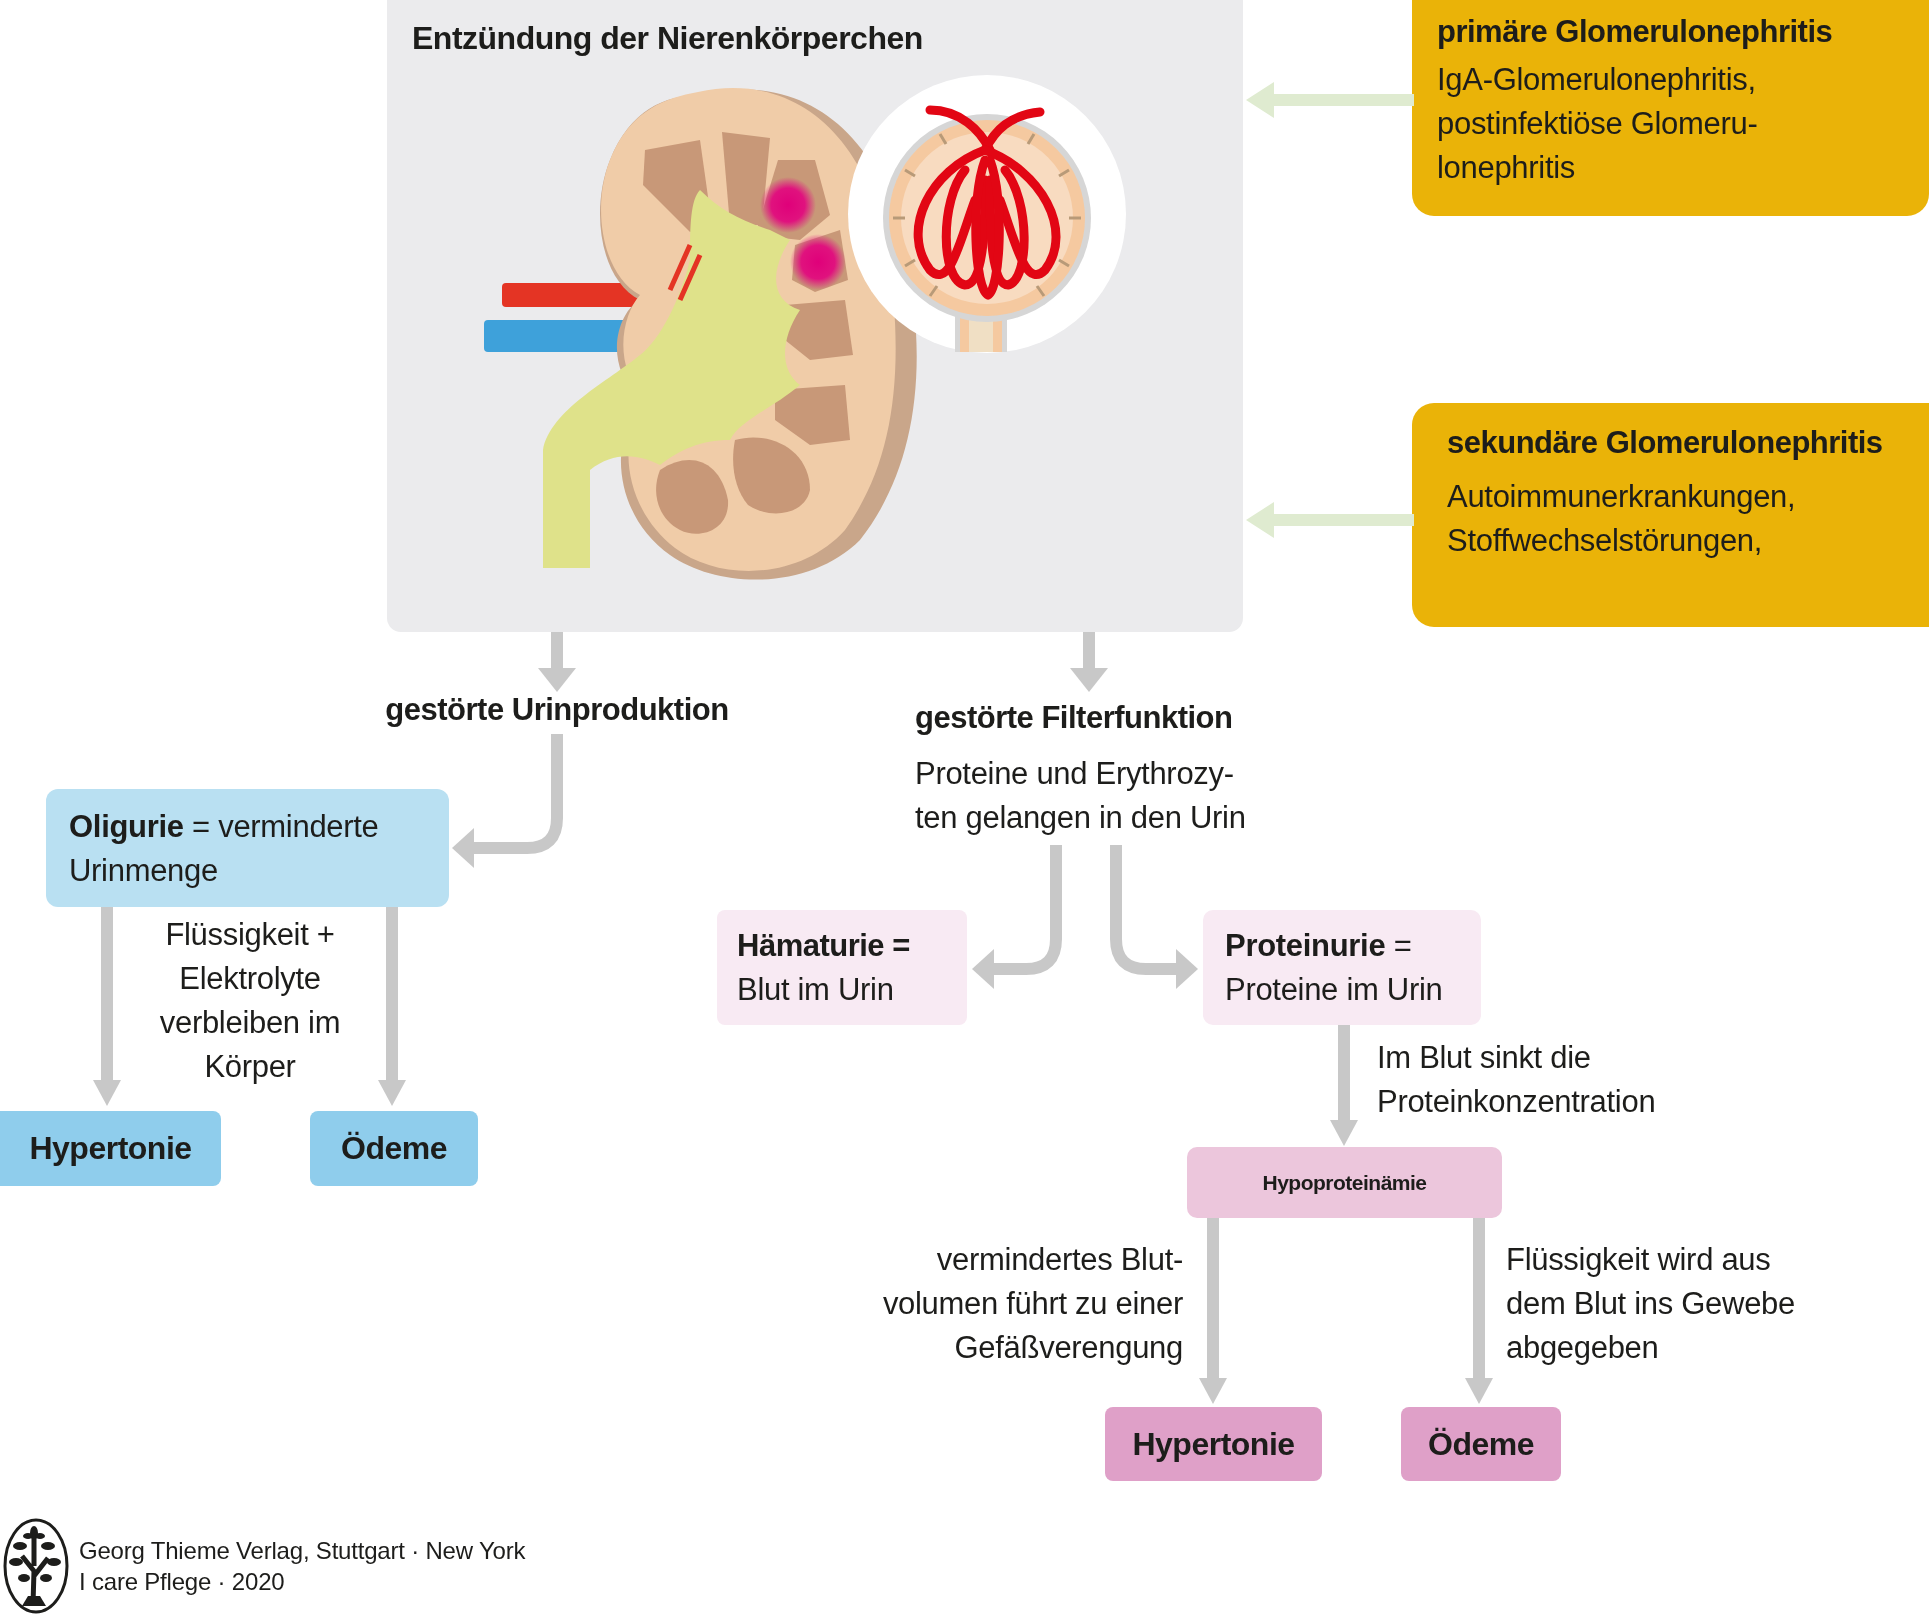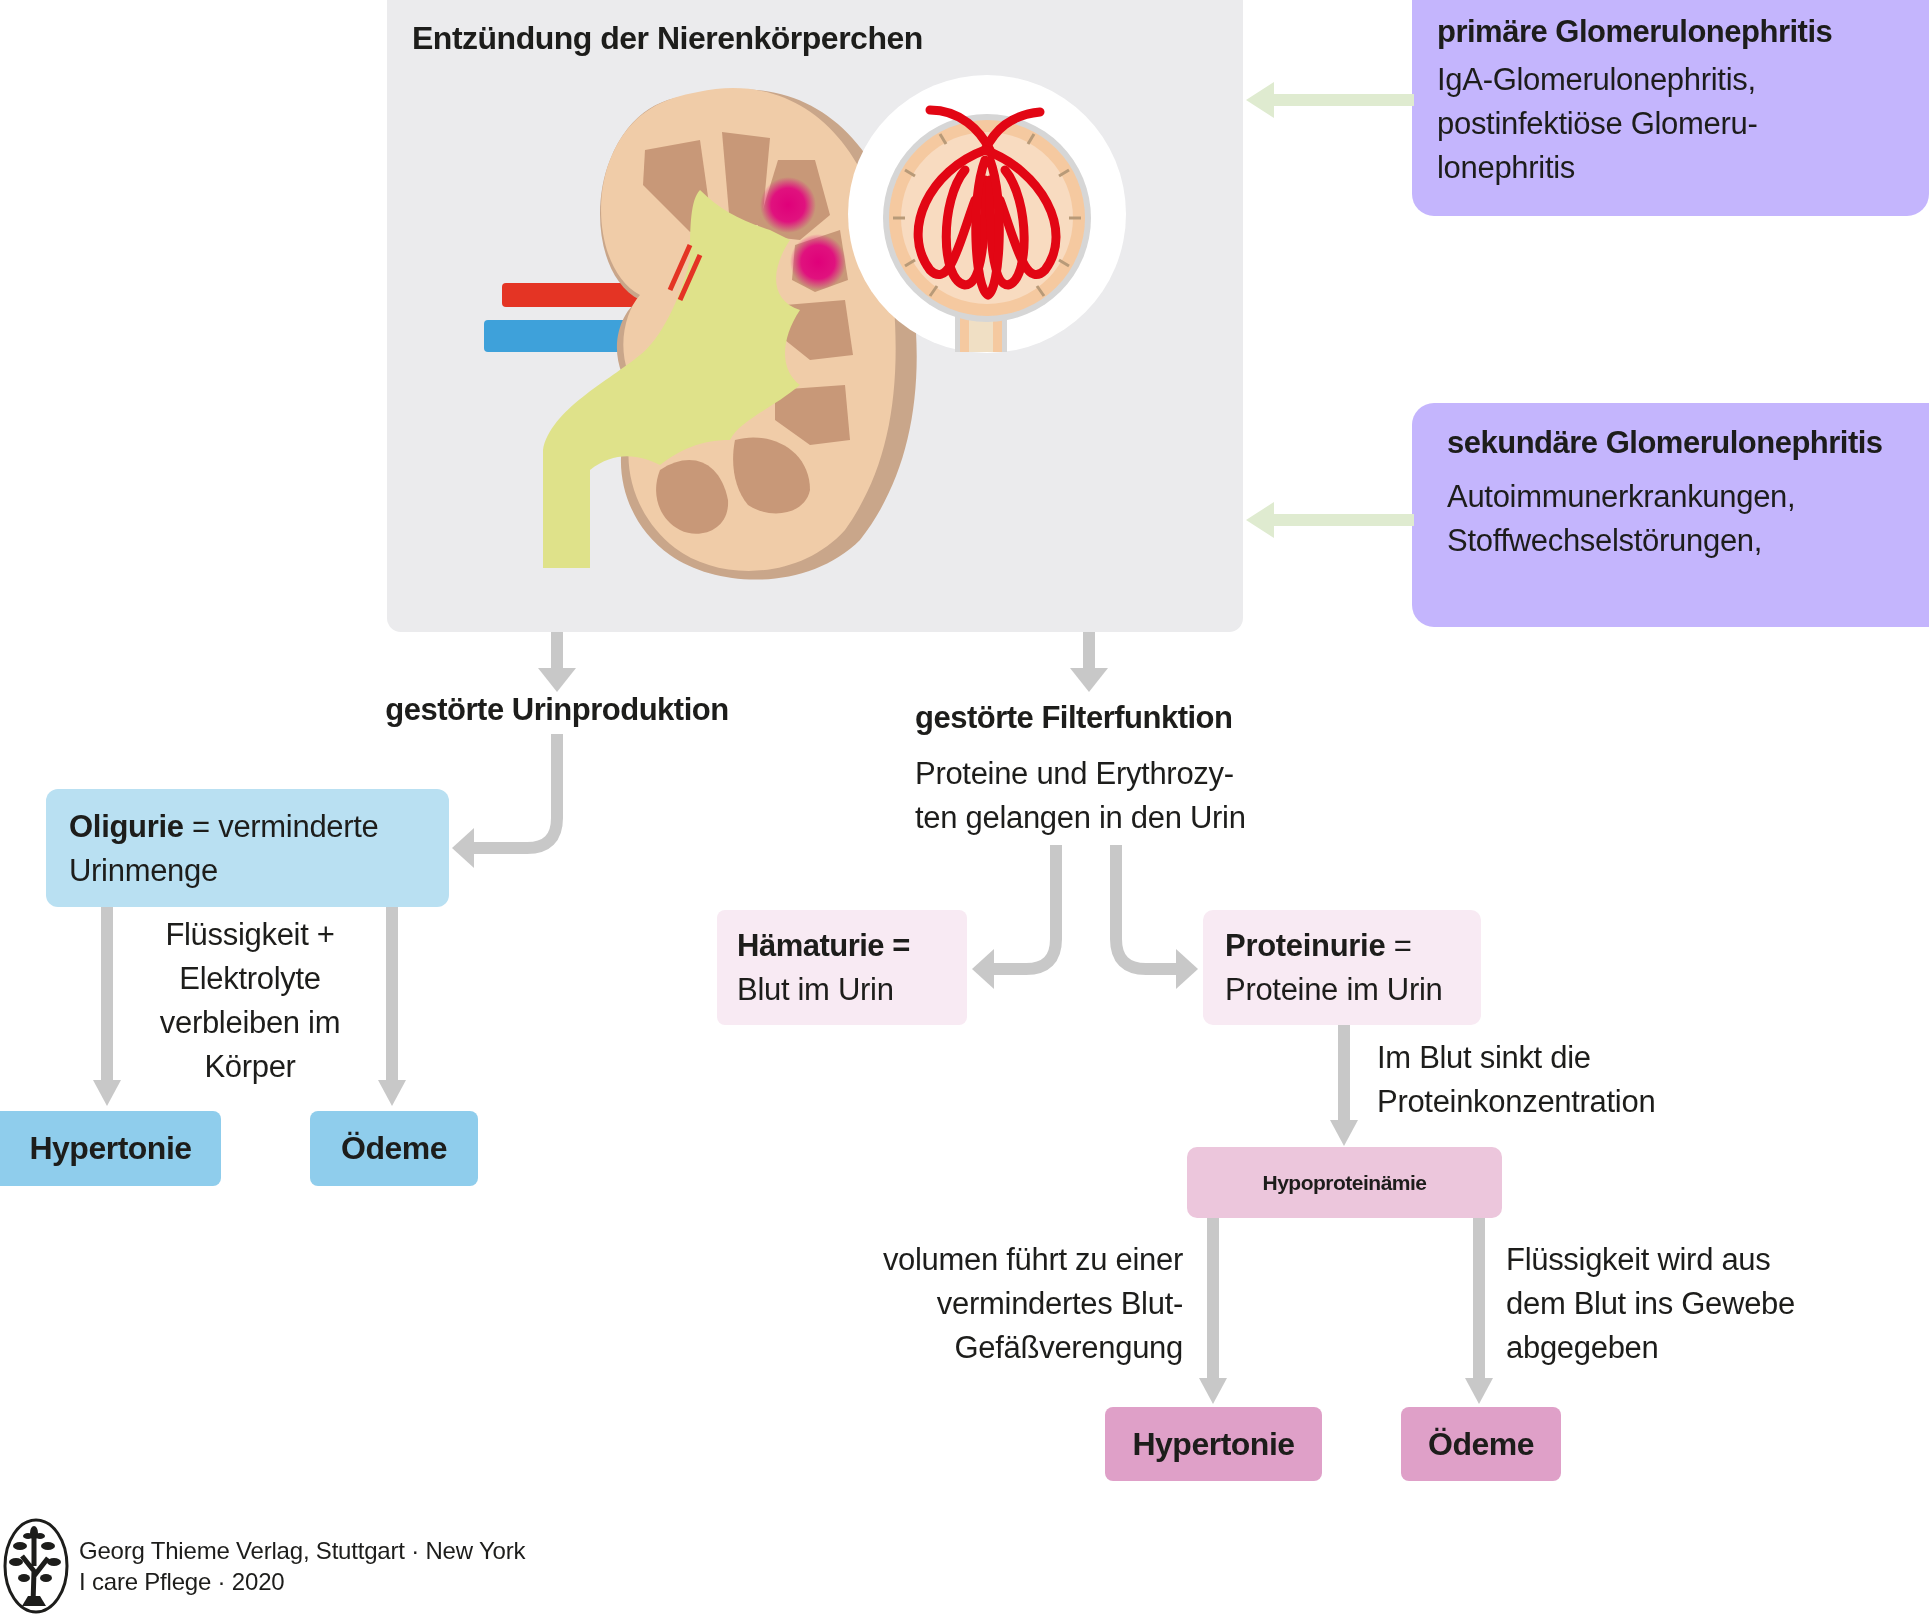--- a/index.html
+++ b/index.html
@@ -5,21 +5,21 @@
   html, body { margin:0; padding:0; background:#ffffff; }
   body { width:1929px; height:1616px; position:relative; overflow:hidden;
          font-family:"Liberation Sans", "DejaVu Sans", sans-serif; color:#1d1d1b; }
   .abs { position:absolute; }
   .box { position:absolute; border-radius:12px; box-sizing:border-box; }
   .bold { font-weight:bold; }
   .t { font-size:31px; line-height:44px; letter-spacing:-0.3px; }
   .tb { font-size:31px; line-height:44px; font-weight:bold; letter-spacing:-0.5px; }
   svg.overlay { position:absolute; left:0; top:0; }
   .gray-box { background:#ebebed; }
-  .green-box { background:#c4b5fd; }
+  .green-box { background:#eab308; }
   .lightblue { background:#b9e0f2; }
   .blue { background:#8fcdec; }
   .lightpink { background:#f8eaf3; }
   .midpink { background:#ecc6dc; }
   .pink { background:#dfa0c8; }
   .center { text-align:center; }
   .right { text-align:right; }
   .end-label { display:flex; align-items:center; justify-content:center; font-weight:bold; font-size:32px; letter-spacing:-0.5px; }
 </style>
 </head>
@@ -188,22 +188,22 @@
 </div>
 
 <div class="abs t" style="left:1377px; top:1036px;">
   <div>Im Blut sinkt die</div>
   <div>Proteinkonzentration</div>
 </div>
 
 <div class="box midpink end-label" style="left:1187px; top:1147px; width:315px; height:71px; border-radius:10px; font-size:21px;">Hypoproteinämie</div>
 
 <div class="abs t right" style="left:803px; top:1238px; width:380px;">
+  <div>vermindertes Blut-</div>
   <div>volumen führt zu einer</div>
-  <div>vermindertes Blut-</div>
   <div>Gefäßverengung</div>
 </div>
 <div class="abs t" style="left:1506px; top:1238px;">
   <div>Flüssigkeit wird aus</div>
   <div>dem Blut ins Gewebe</div>
   <div>abgegeben</div>
 </div>
 
 <div class="box pink end-label" style="left:1105px; top:1407px; width:217px; height:74px; border-radius:8px;">Hypertonie</div>
 <div class="box pink end-label" style="left:1401px; top:1407px; width:160px; height:74px; border-radius:8px;">Ödeme</div>

